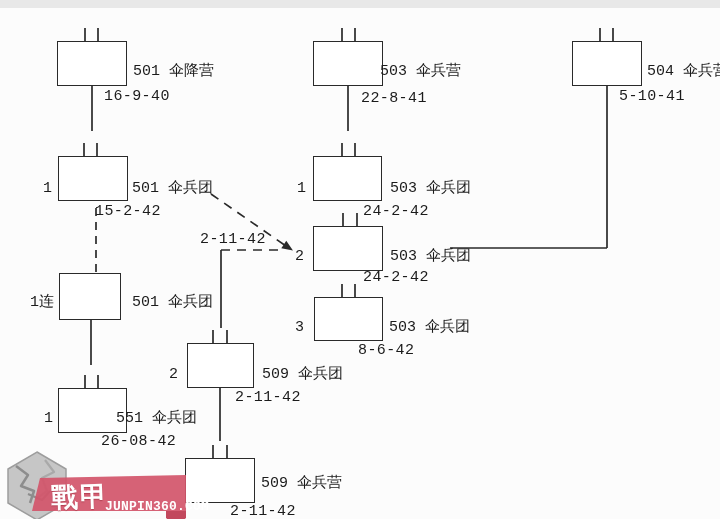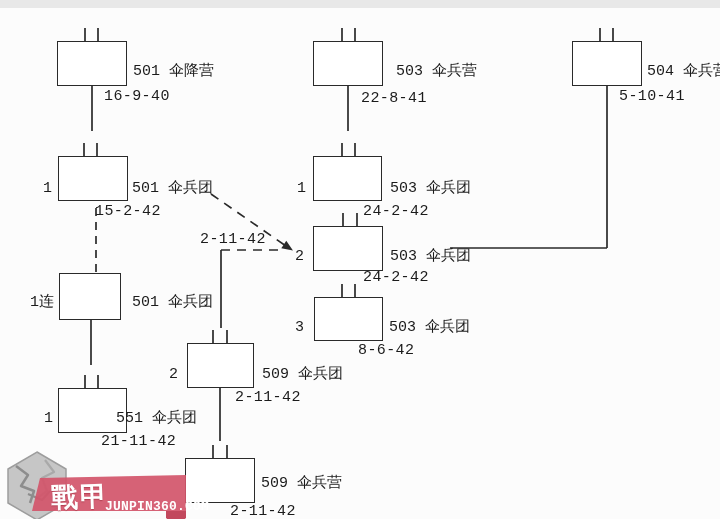--- a/index.html
+++ b/index.html
@@ -62,21 +62,21 @@
   </svg>
 
   <div>
     <div class="box" style="left:57px;top:33px;width:70px;height:45px"></div>
     <span class="txt lbl" style="left:133px;top:56px">501 伞降营</span>
     <span class="txt date" style="left:104px;top:81px">16-9-40</span>
   </div>
 
   <div>
     <div class="box" style="left:313px;top:33px;width:70px;height:45px"></div>
-    <span class="txt lbl" style="left:396px;top:56px">503 伞兵营</span>
+    <span class="txt lbl" style="left:380px;top:56px">503 伞兵营</span>
     <span class="txt date" style="left:361px;top:83px">22-8-41</span>
   </div>
 
   <div>
     <div class="box" style="left:572px;top:33px;width:70px;height:45px"></div>
     <span class="txt lbl" style="left:647px;top:56px">504 伞兵营</span>
     <span class="txt date" style="left:619px;top:81px">5-10-41</span>
   </div>
 
   <div>
@@ -89,21 +89,21 @@
   <div>
     <div class="box" style="left:59px;top:265px;width:62px;height:47px"></div>
     <span class="txt num" style="left:30px;top:287px">1连</span>
     <span class="txt lbl" style="left:132px;top:287px">501 伞兵团</span>
   </div>
 
   <div>
     <div class="box" style="left:58px;top:380px;width:69px;height:45px"></div>
     <span class="txt num" style="left:44px;top:403px">1</span>
     <span class="txt lbl" style="left:116px;top:403px">551 伞兵团</span>
-    <span class="txt date" style="left:101px;top:426px">21-11-42</span>
+    <span class="txt date" style="left:101px;top:426px">26-08-42</span>
   </div>
 
   <div>
     <div class="box" style="left:313px;top:148px;width:69px;height:45px"></div>
     <span class="txt num" style="left:297px;top:173px">1</span>
     <span class="txt lbl" style="left:390px;top:173px">503 伞兵团</span>
     <span class="txt date" style="left:363px;top:196px">24-2-42</span>
   </div>
 
   <div>

